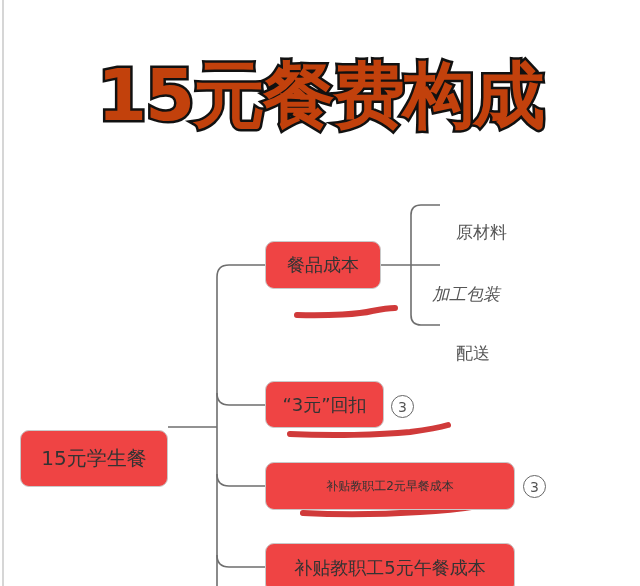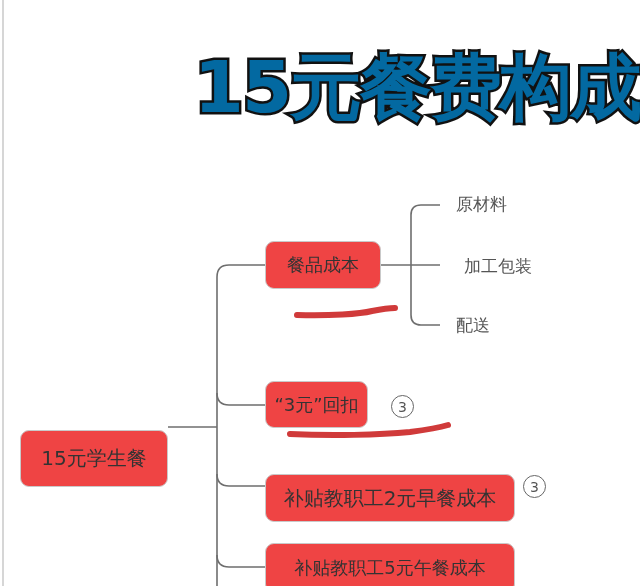--- a/index.html
+++ b/index.html
@@ -6,45 +6,46 @@
   body {
     width: 640px; height: 586px; position: relative; overflow: hidden;
     background: #ffffff;
     font-family: "DejaVu Sans", "Liberation Sans", sans-serif;
   }
   .left-edge {
     position: absolute; left: 2px; top: 0; width: 2px; height: 586px;
     background: #d6d6d6;
   }
   .title {
-    position: absolute; left: 0; top: 42px; width: 640px; text-align: right;
+    position: absolute; left: 0; top: 50px; width: 640px; text-align: center;
     font-size: 72px; font-weight: 900; line-height: 90px;
-    color: #0369a1;
+    color: #c2410c;
     -webkit-text-stroke: 5px #111111;
     paint-order: stroke fill;
     letter-spacing: -2px;
     font-family: "DejaVu Sans", sans-serif;
   }
   svg.lines { position: absolute; left: 0; top: 0; }
   .node {
     position: absolute; box-sizing: border-box;
     border: 1.5px solid #c9c9c9; border-radius: 9px;
     background: #ef4444;
     color: #333333;
     display: flex; align-items: center; justify-content: center;
     white-space: nowrap;
   }
   .node-root { left: 20px; top: 398px; width: 148px; height: 57px; font-size: 20px; margin-top: 32px; }
   .node-b1 { left: 265px; top: 241px; width: 116px; height: 48px; font-size: 18px; }
-  .node-b2 { left: 265px; top: 381px; width: 103px; height: 47px; font-size: 18px; text-align: center; }
-  .node-b3 { left: 265px; top: 462px; width: 250px; height: 48px; font-size: 20px; margin-top: 12px; }
+  .node-b2 { left: 265px; top: 381px; width: 119px; height: 47px; font-size: 18px; text-align: center; }
+  .node-b3 { left: 265px; top: 462px; width: 250px; height: 48px; font-size: 12px; }
   .node-b4 { left: 265px; top: 543px; width: 250px; height: 50px; font-size: 18px; }
   .leaf {
     position: absolute; font-size: 17px; color: #555555; white-space: nowrap;
     line-height: 22px;
+    margin-top: 28px;
   }
   .badge {
     position: absolute; box-sizing: border-box;
     width: 23px; height: 23px; border-radius: 50%;
     border: 1.5px solid #666666; color: #555555;
     font-size: 14px; display: flex; align-items: center; justify-content: center;
     background: #ffffff;
   }
 </style>
 </head>
@@ -68,21 +69,21 @@
 
   <path d="M297 315 C330 316 360 314 372 311 C382 309 390 308 395 308" fill="none" stroke="#d03a3a" stroke-width="6" stroke-linecap="round"></path>
   <path d="M290 434 C330 436 380 435 410 432 C425 430 438 428 448 425" fill="none" stroke="#d03a3a" stroke-width="6" stroke-linecap="round"></path>
   <path d="M303 513 C340 515 390 514 420 512 C440 511 460 509 478 506" fill="none" stroke="#d03a3a" stroke-width="6" stroke-linecap="round"></path>
 </svg>
 
 <div class="node node-root">15元学生餐</div>
 
 <div class="node node-b1">餐品成本</div>
 <div class="leaf" style="left:456px; top:193px;">原材料</div>
-<div class="leaf" style="left:464px; top:255px;">加工包装</div>
+<div class="leaf" style="left:432px; top:255px;font-style:italic;">加工包装</div>
 <div class="leaf" style="left:456px; top:314px;text-align:center;">配送</div>
 
 <div class="node node-b2">“3元”回扣</div>
 <div class="badge" style="left:391px; top:395px;">3</div>
 
 <div class="node node-b3">补贴教职工2元早餐成本</div>
 <div class="badge" style="left:523px; top:475px;">3</div>
 
 <div class="node node-b4">补贴教职工5元午餐成本</div>
 

